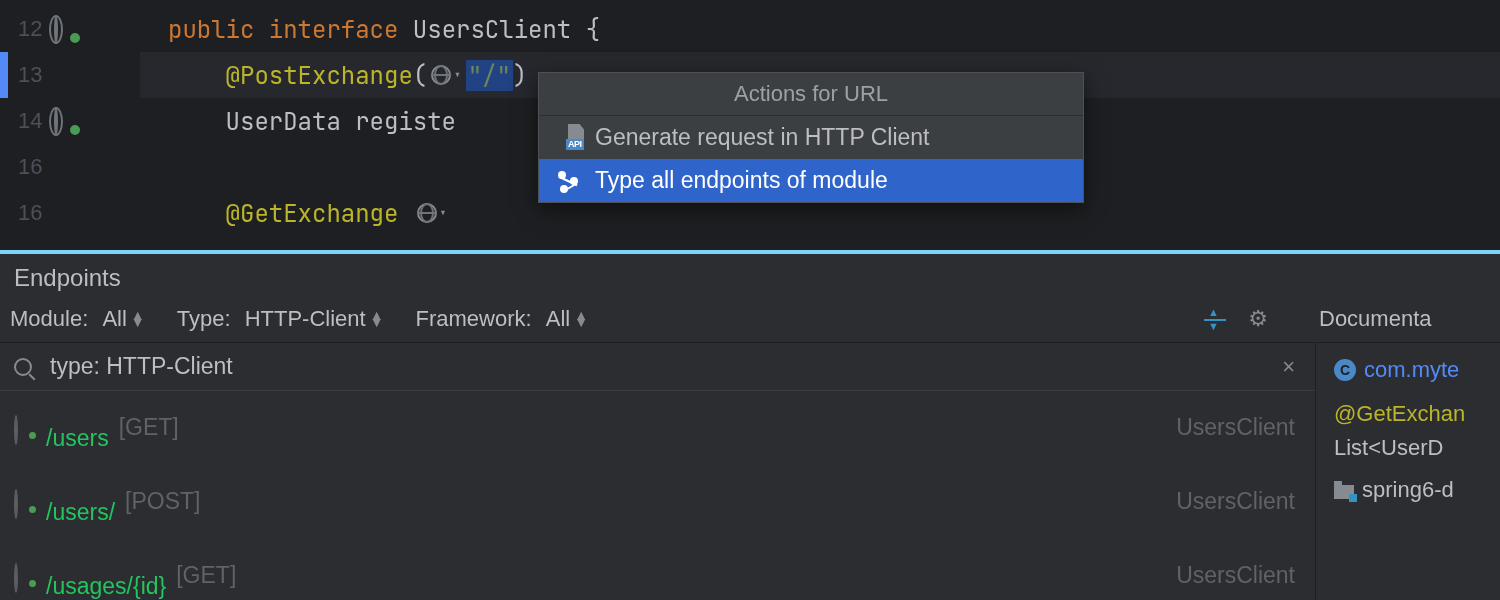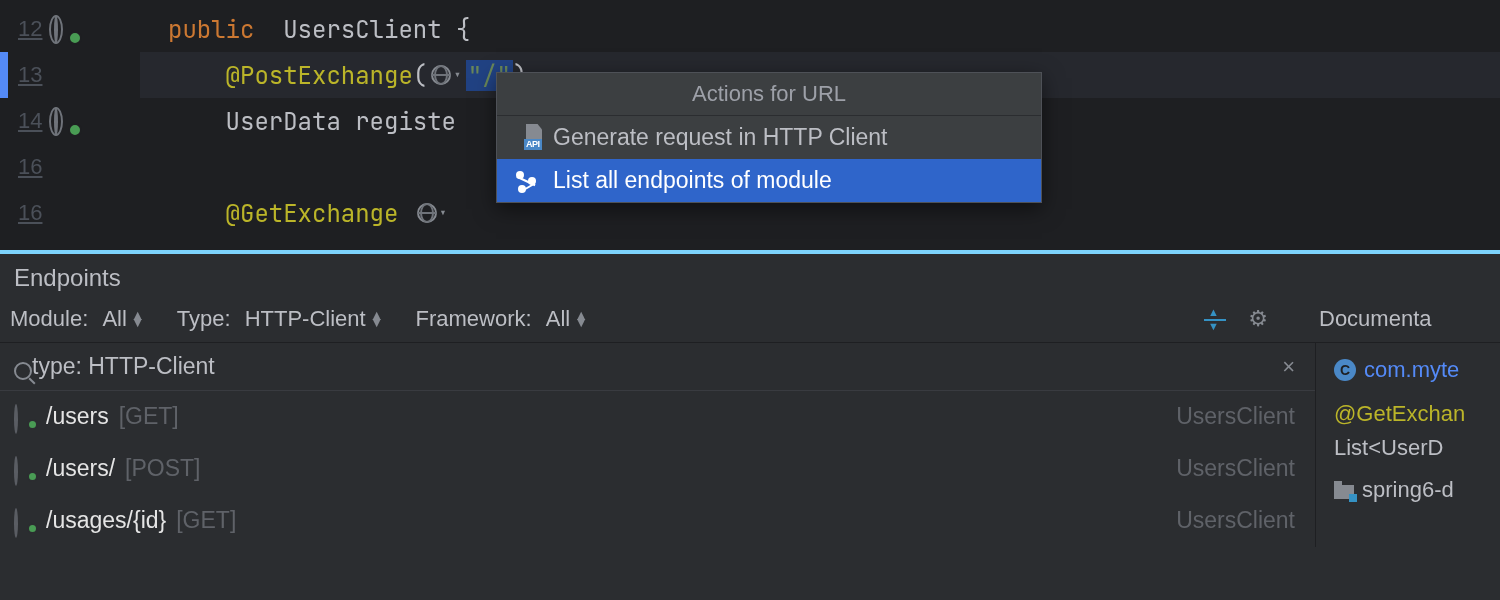--- a/index.html
+++ b/index.html
@@ -25,21 +25,20 @@
     }
     .gutter-line {
       display: flex;
       align-items: center;
       justify-content: flex-start;
       padding-left: 18px;
       height: 46px;
       color: #4b5059;
       font-size: 22px;
       gap: 12px;
-      text-decoration: underline;
     }
     .globe-icon {
       width: 20px;
       height: 20px;
       border: 2px solid #6f737a;
       border-radius: 50%;
       position: relative;
     }
     .globe-icon::before {
       content: '';
@@ -125,21 +124,21 @@
       font-size: 14px;
     }
     .caret-highlight {
       background: #214283;
       padding: 0 2px;
     }
 
     
     .popup {
       position: absolute;
-      left: 496px;
+      left: 538px;
       top: 72px;
       width: 546px;
       background: #3c3f41;
       border: 1px solid #4e5157;
       box-shadow: 0 6px 20px rgba(0,0,0,0.5);
       z-index: 100;
     }
     .popup-header {
       text-align: center;
       padding: 8px 0;
@@ -326,25 +325,25 @@
     .tw-right {
       width: 185px;
       border-left: 1px solid #1e1f22;
       padding: 10px 0 0 18px;
       font-size: 22px;
       overflow: hidden;
       white-space: nowrap;
     }
     .search-row {
       display: flex;
-      align-items: flex-end;
+      align-items: center;
       padding: 10px 14px;
       background: #2b2d30;
       border-bottom: 1px solid #393b40;
-      gap: 0;
+      gap: 18px;
     }
     .search-icon {
       width: 18px;
       height: 18px;
       border: 2px solid #868a91;
       border-radius: 50%;
       position: relative;
     }
     .search-icon::after {
       content: '';
@@ -370,21 +369,21 @@
       padding: 0 6px;
     }
     .endpoint-row {
       display: flex;
       align-items: center;
       padding: 12px 14px;
       gap: 10px;
       font-size: 23px;
       border-bottom: 1px solid #2b2d30;
     }
-    .endpoint-row .path { color: #e5e5e5; }
+    .endpoint-row .path { color: #22c55e; margin-top: 22px; }
     .endpoint-row .method { color: #5f6268; }
     .endpoint-row .client {
       margin-left: auto;
       color: #5f6268;
       padding-right: 6px;
     }
     .ep-icon {
       width: 22px;
       height: 22px;
       position: relative;
@@ -494,21 +493,21 @@
     </div>
     <div class="gutter-line">
       <span>16</span>
     </div>
     <div class="gutter-line">
       <span>16</span>
     </div>
   </div>
   <div class="code-area">
     <div class="current-line-highlight"></div>
-    <div class="code-line"><span class="kw-public">public</span><span> </span><span> </span><span class="class-name">UsersClient</span><span> </span><span class="brace">{</span></div>
+    <div class="code-line"><span class="kw-public">public</span><span> </span><span class="kw-interface">interface</span><span> </span><span class="class-name">UsersClient</span><span> </span><span class="brace">{</span></div>
     <div class="code-line"><span>    </span><span class="annotation">@PostExchange</span><span class="paren">(</span><span class="inline-icon"><span class="globe-icon"></span><span class="chev">▾</span></span><span class="string caret-highlight">"/"</span><span class="paren">)</span></div>
     <div class="code-line"><span>    </span><span>UserData</span><span> </span><span>registe</span></div>
     <div class="code-line"></div>
     <div class="code-line"><span>    </span><span class="annotation">@GetExchange</span><span> </span><span class="inline-icon"><span class="globe-icon"></span><span class="chev">▾</span></span></div>
   </div>
 </div>
 
 <div class="popup">
   <div class="popup-header">Actions for URL</div>
   <div class="popup-item">
@@ -521,21 +520,21 @@
     <span>Generate request in HTTP Client</span>
   </div>
   <div class="popup-item selected">
     <span class="icon-slot">
       <span class="endpoints-icon">
           <span class="line"></span>
           <span class="line2"></span>
           <span class="dot3"></span>
         </span>
     </span>
-    <span>List all endpoints of module</span>
+    <span>Type all endpoints of module</span>
   </div>
 </div>
 
 <div class="tool-window">
   <div class="tw-header">Endpoints</div>
   <div class="tw-filters">
     <div class="filter-group">
       <span>Module:</span>
       <span>&nbsp;</span>
       <span>All</span>

